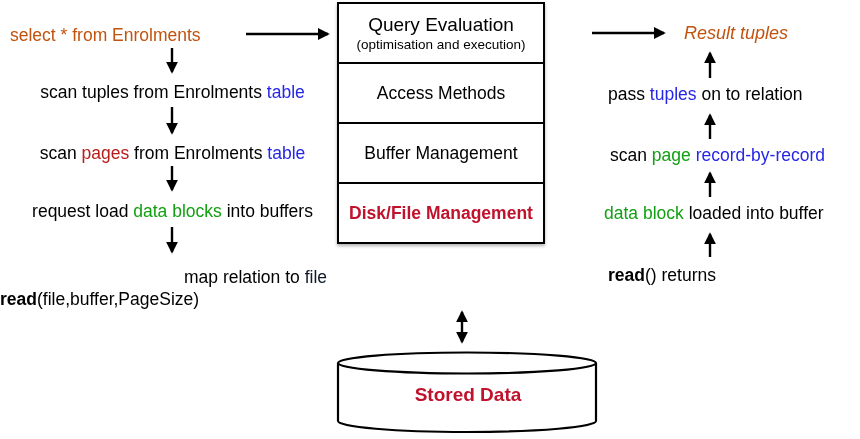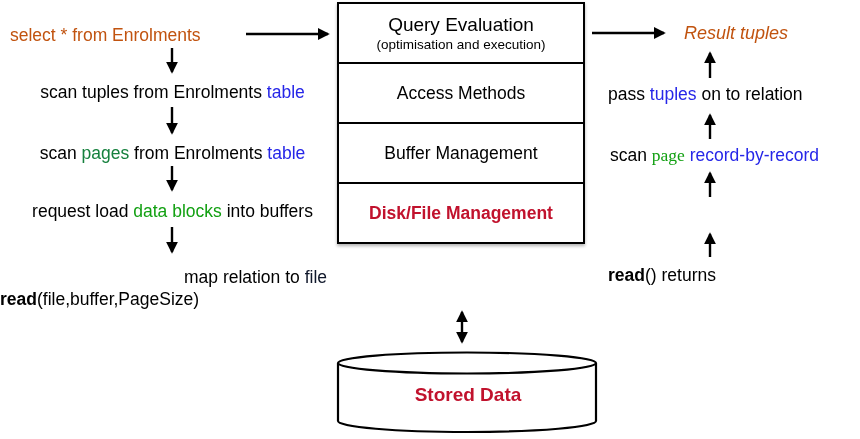--- a/index.html
+++ b/index.html
@@ -16,21 +16,21 @@
   #ann-request-load{left:0;width:345px;top:200px;text-align:center;}
   #ann-map-relation{left:0;width:327px;top:266px;text-align:right;}
   #ann-read-call{left:0;width:327px;top:288px;text-align:left;}
   #ann-result{left:684px;top:22px;font-size:18px;}
   #ann-pass{left:608px;top:83px;}
   #ann-scan-page{left:610px;top:144px;}
   #ann-data-block{left:604px;top:202px;}
   #ann-read-returns{left:608px;top:264px;}
   
   #stack{
-    position:absolute;left:337px;top:2px;width:248px;
+    position:absolute;left:337px;top:2px;width:208px;
     border:2px solid #000;background:#fff;box-sizing:border-box;
     box-shadow:0 2px 3px rgba(0,0,0,.30);
   }
   .layer{
     height:58px;border-top:2px solid #000;
     display:flex;flex-direction:column;justify-content:center;align-items:center;
     text-align:center;
   }
   .layer:first-child{border-top:none;}
   .layer .title{font-size:17.5px;}
@@ -47,28 +47,29 @@
   #arrows{position:absolute;left:0;top:0;pointer-events:none;}
   #arrows line{stroke:#000;stroke-width:2.4;}
 </style>
 </head>
 <body>
 
 <div class="canvas">
 
   <div class="ann" id="ann-sql"><span style="color: rgb(193, 83, 15);">select * from Enrolments</span></div>
   <div class="ann" id="ann-scan-tuples"><span>scan tuples from Enrolments </span><span style="color: rgb(38, 38, 232);">table</span></div>
-  <div class="ann" id="ann-scan-pages"><span>scan </span><span style="color: #15803d;">pages</span><span> from Enrolments </span><span style="color: rgb(38, 38, 232);">table</span></div>
+  <div class="ann" id="ann-scan-pages"><span>scan </span><span style="color: #b91c1c;">pages</span><span> from Enrolments </span><span style="color: rgb(38, 38, 232);">table</span></div>
   <div class="ann" id="ann-request-load"><span>request load </span><span style="color: rgb(18, 160, 18);">data blocks</span><span> into buffers</span></div>
   <div class="ann" id="ann-map-relation"><span>map relation to </span><span style="color: #0f172a;">file</span></div>
   <div class="ann" id="ann-read-call"><span style="font-weight: bold;">read</span><span>(file,buffer,PageSize)</span></div>
 
   <div class="ann" id="ann-result"><span style="color: rgb(193, 83, 15); font-style: italic;">Result tuples</span></div>
   <div class="ann" id="ann-pass"><span>pass </span><span style="color: rgb(38, 38, 232);">tuples</span><span> on to relation</span></div>
-  <div class="ann" id="ann-scan-page"><span>scan </span><span style="color: rgb(18, 160, 18); font-family: Liberation Serif, serif;">page</span><span> </span><span style="color: rgb(38, 38, 232);">record-by-record</span></div>
+  <div class="ann" id="ann-scan-page"><span>scan </span><span style="color: rgb(18, 160, 18);">page</span><span> </span><span style="color: rgb(38, 38, 232);">record-by-record</span></div>
+  <div class="ann" id="ann-data-block"><span style="color: rgb(18, 160, 18);">data block</span><span> loaded into buffer</span></div>
   <div class="ann" id="ann-read-returns"><span style="font-weight: bold;">read</span><span>() returns</span></div>
 
   <div id="stack">
     <div class="layer">
       <div class="title">Query Evaluation</div>
       <div class="subtitle">(optimisation and execution)</div>
     </div>
     <div class="layer">
       <div class="title">Access Methods</div>
     </div>

